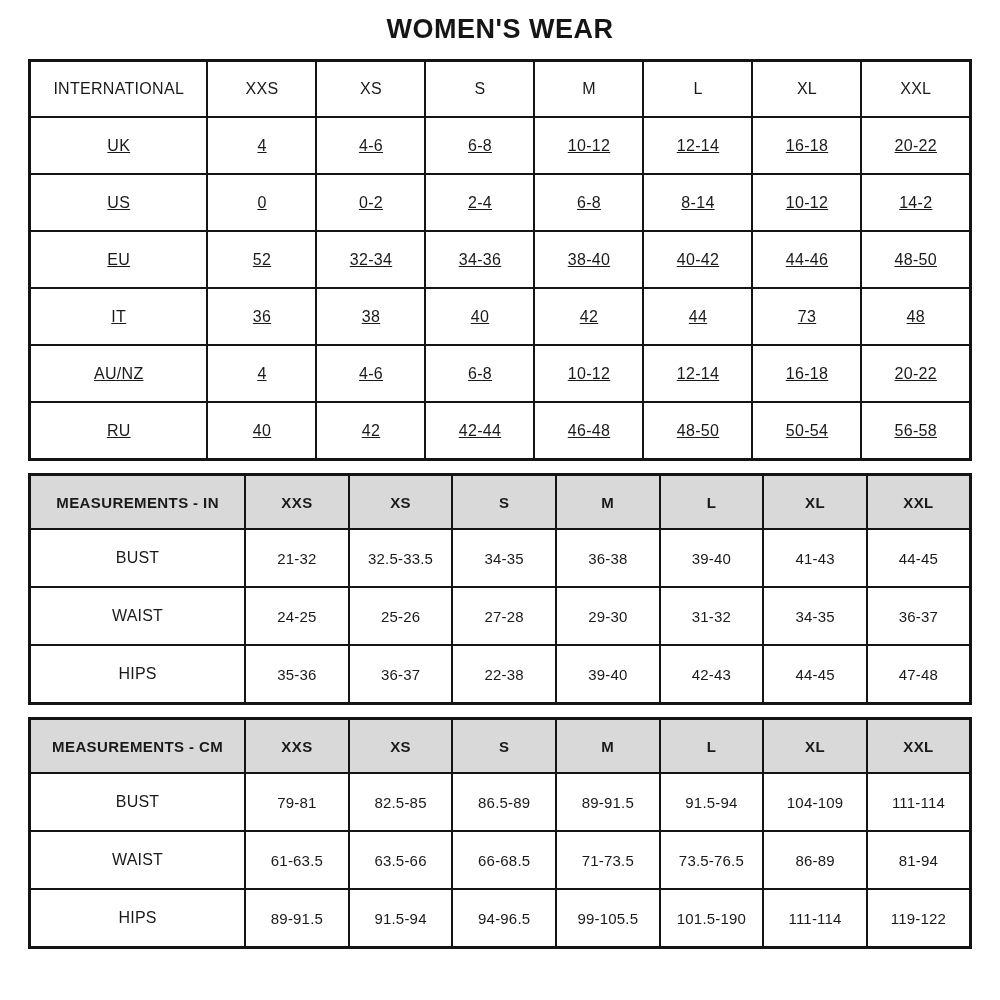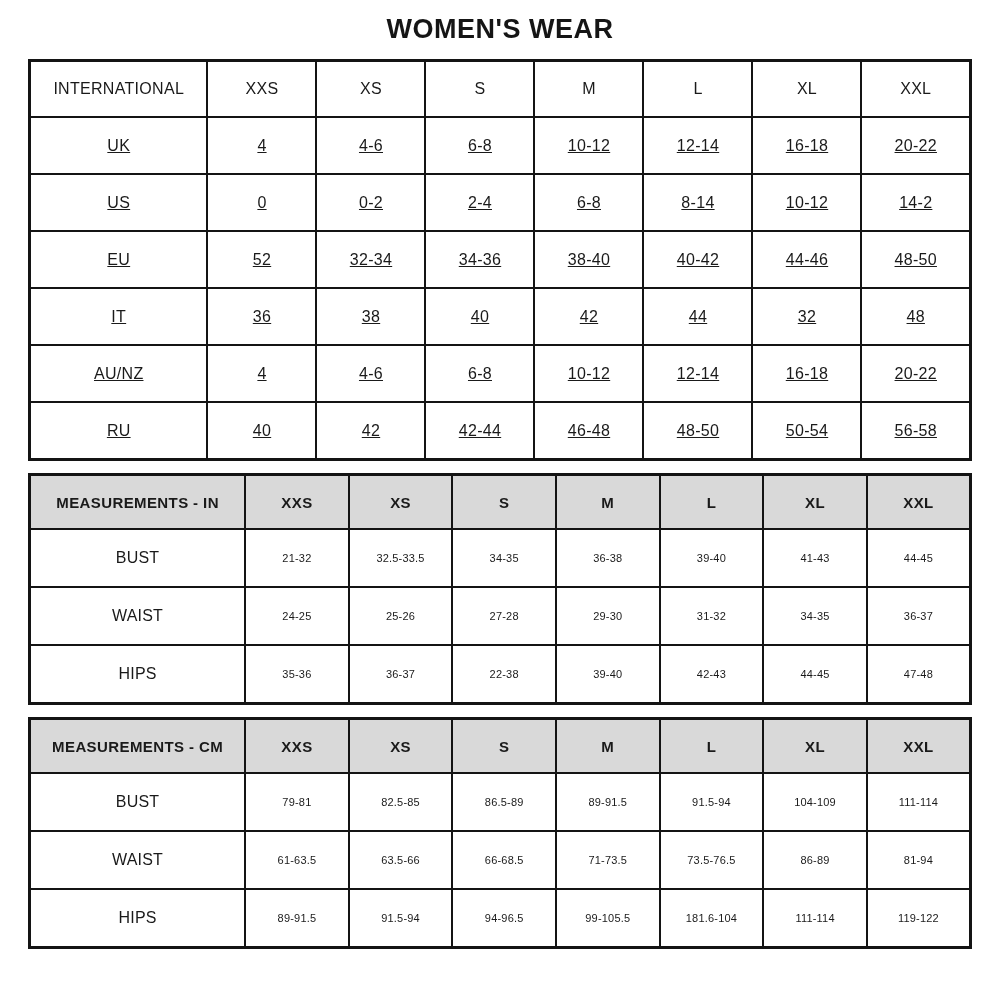--- a/index.html
+++ b/index.html
@@ -63,21 +63,21 @@
   
   .t2 thead th {
     background: #d9d9d9;
     font-weight: 700;
     font-size: 15px;
     height: 52px;
     letter-spacing: 0.4px;
   }
   .t2 tbody td {
     height: 56px;
-    font-size: 11px;
+    font-size: 15px;
     letter-spacing: 0.2px;
   }
   .t2 tbody td.rowlabel {
     font-size: 16px;
   }
   .t2 th:first-child, .t2 tbody td:first-child { width: 21.8%; }
 </style>
 </head>
 <body>
 
@@ -128,21 +128,21 @@
           <td class="val">44-46</td>
           <td class="val">48-50</td>
         </tr>
         <tr>
           <td class="rowlabel">IT</td>
           <td class="val">36</td>
           <td class="val">38</td>
           <td class="val">40</td>
           <td class="val">42</td>
           <td class="val">44</td>
-          <td class="val">32</td>
+          <td class="val">73</td>
           <td class="val">48</td>
         </tr>
         <tr>
           <td class="rowlabel">AU/NZ</td>
           <td class="val">4</td>
           <td class="val">4-6</td>
           <td class="val">6-8</td>
           <td class="val">10-12</td>
           <td class="val">12-14</td>
           <td class="val">16-18</td>
@@ -241,19 +241,19 @@
           <td class="val">73.5-76.5</td>
           <td class="val">86-89</td>
           <td class="val">81-94</td>
         </tr>
         <tr>
           <td class="rowlabel">HIPS</td>
           <td class="val">89-91.5</td>
           <td class="val">91.5-94</td>
           <td class="val">94-96.5</td>
           <td class="val">99-105.5</td>
-          <td class="val">181.6-104</td>
+          <td class="val">101.5-190</td>
           <td class="val">111-114</td>
           <td class="val">119-122</td>
         </tr>
       </tbody>
     </table>
 </div>
 
 </body></html>

